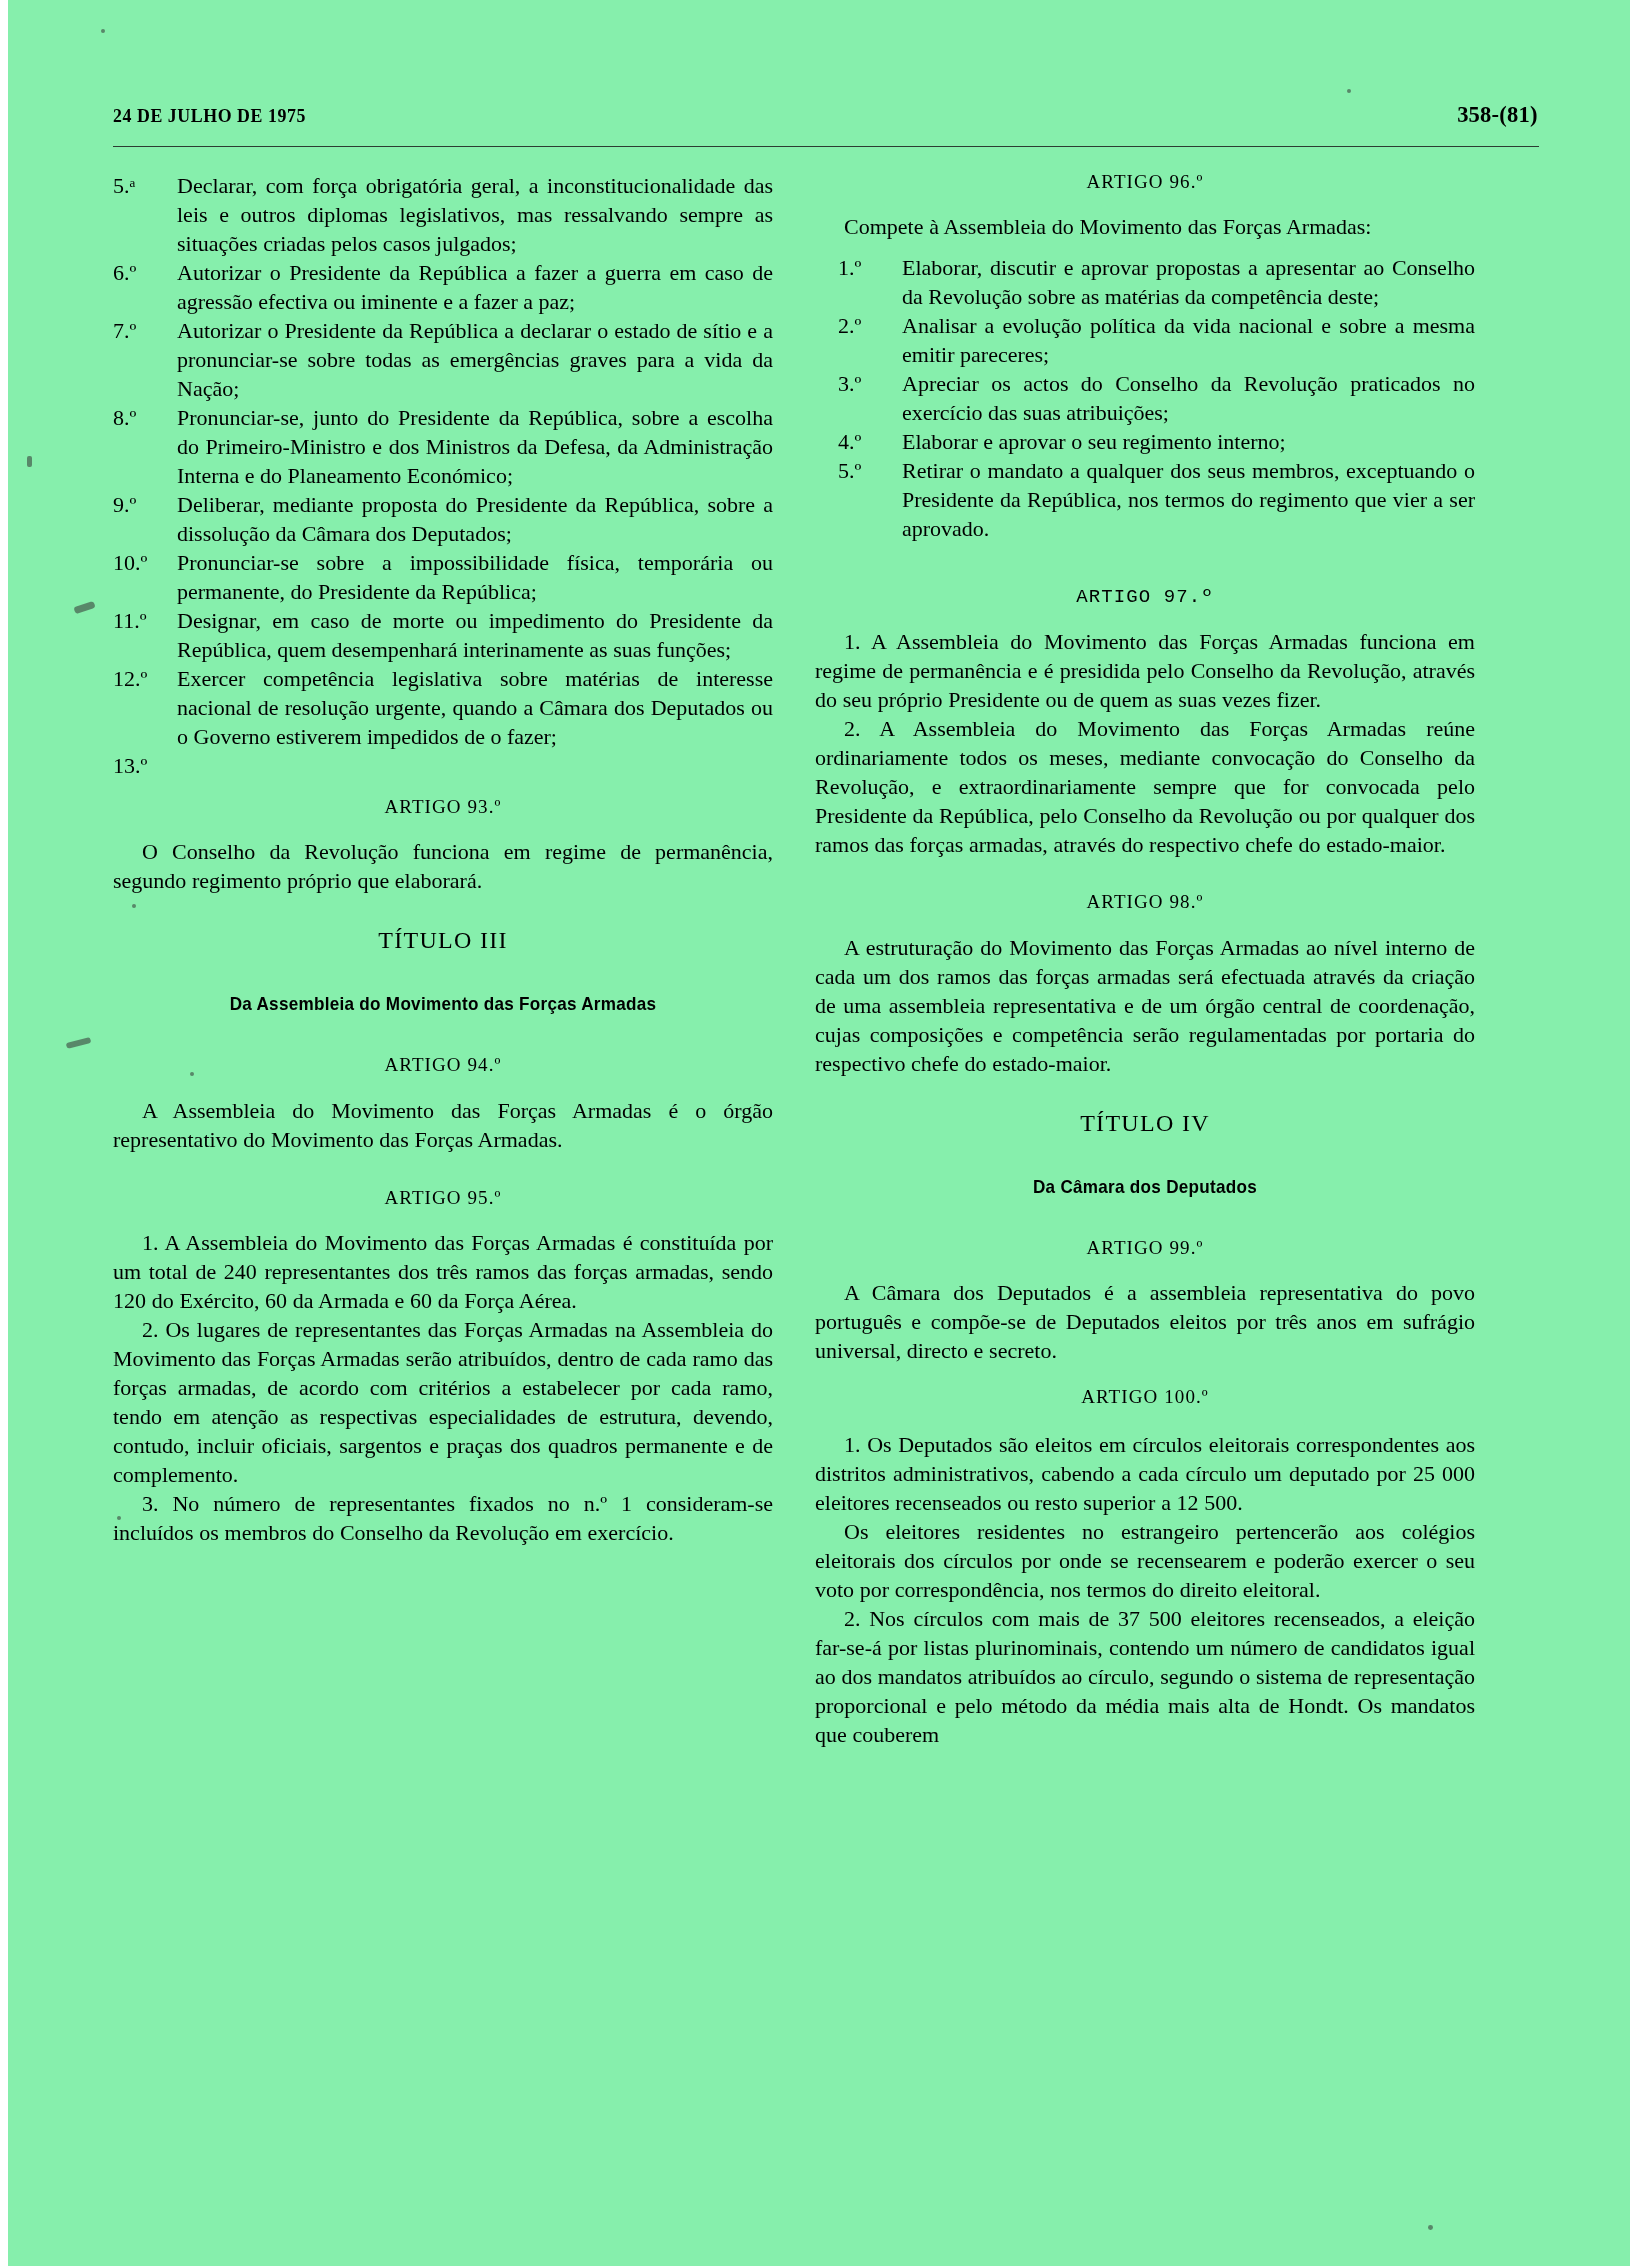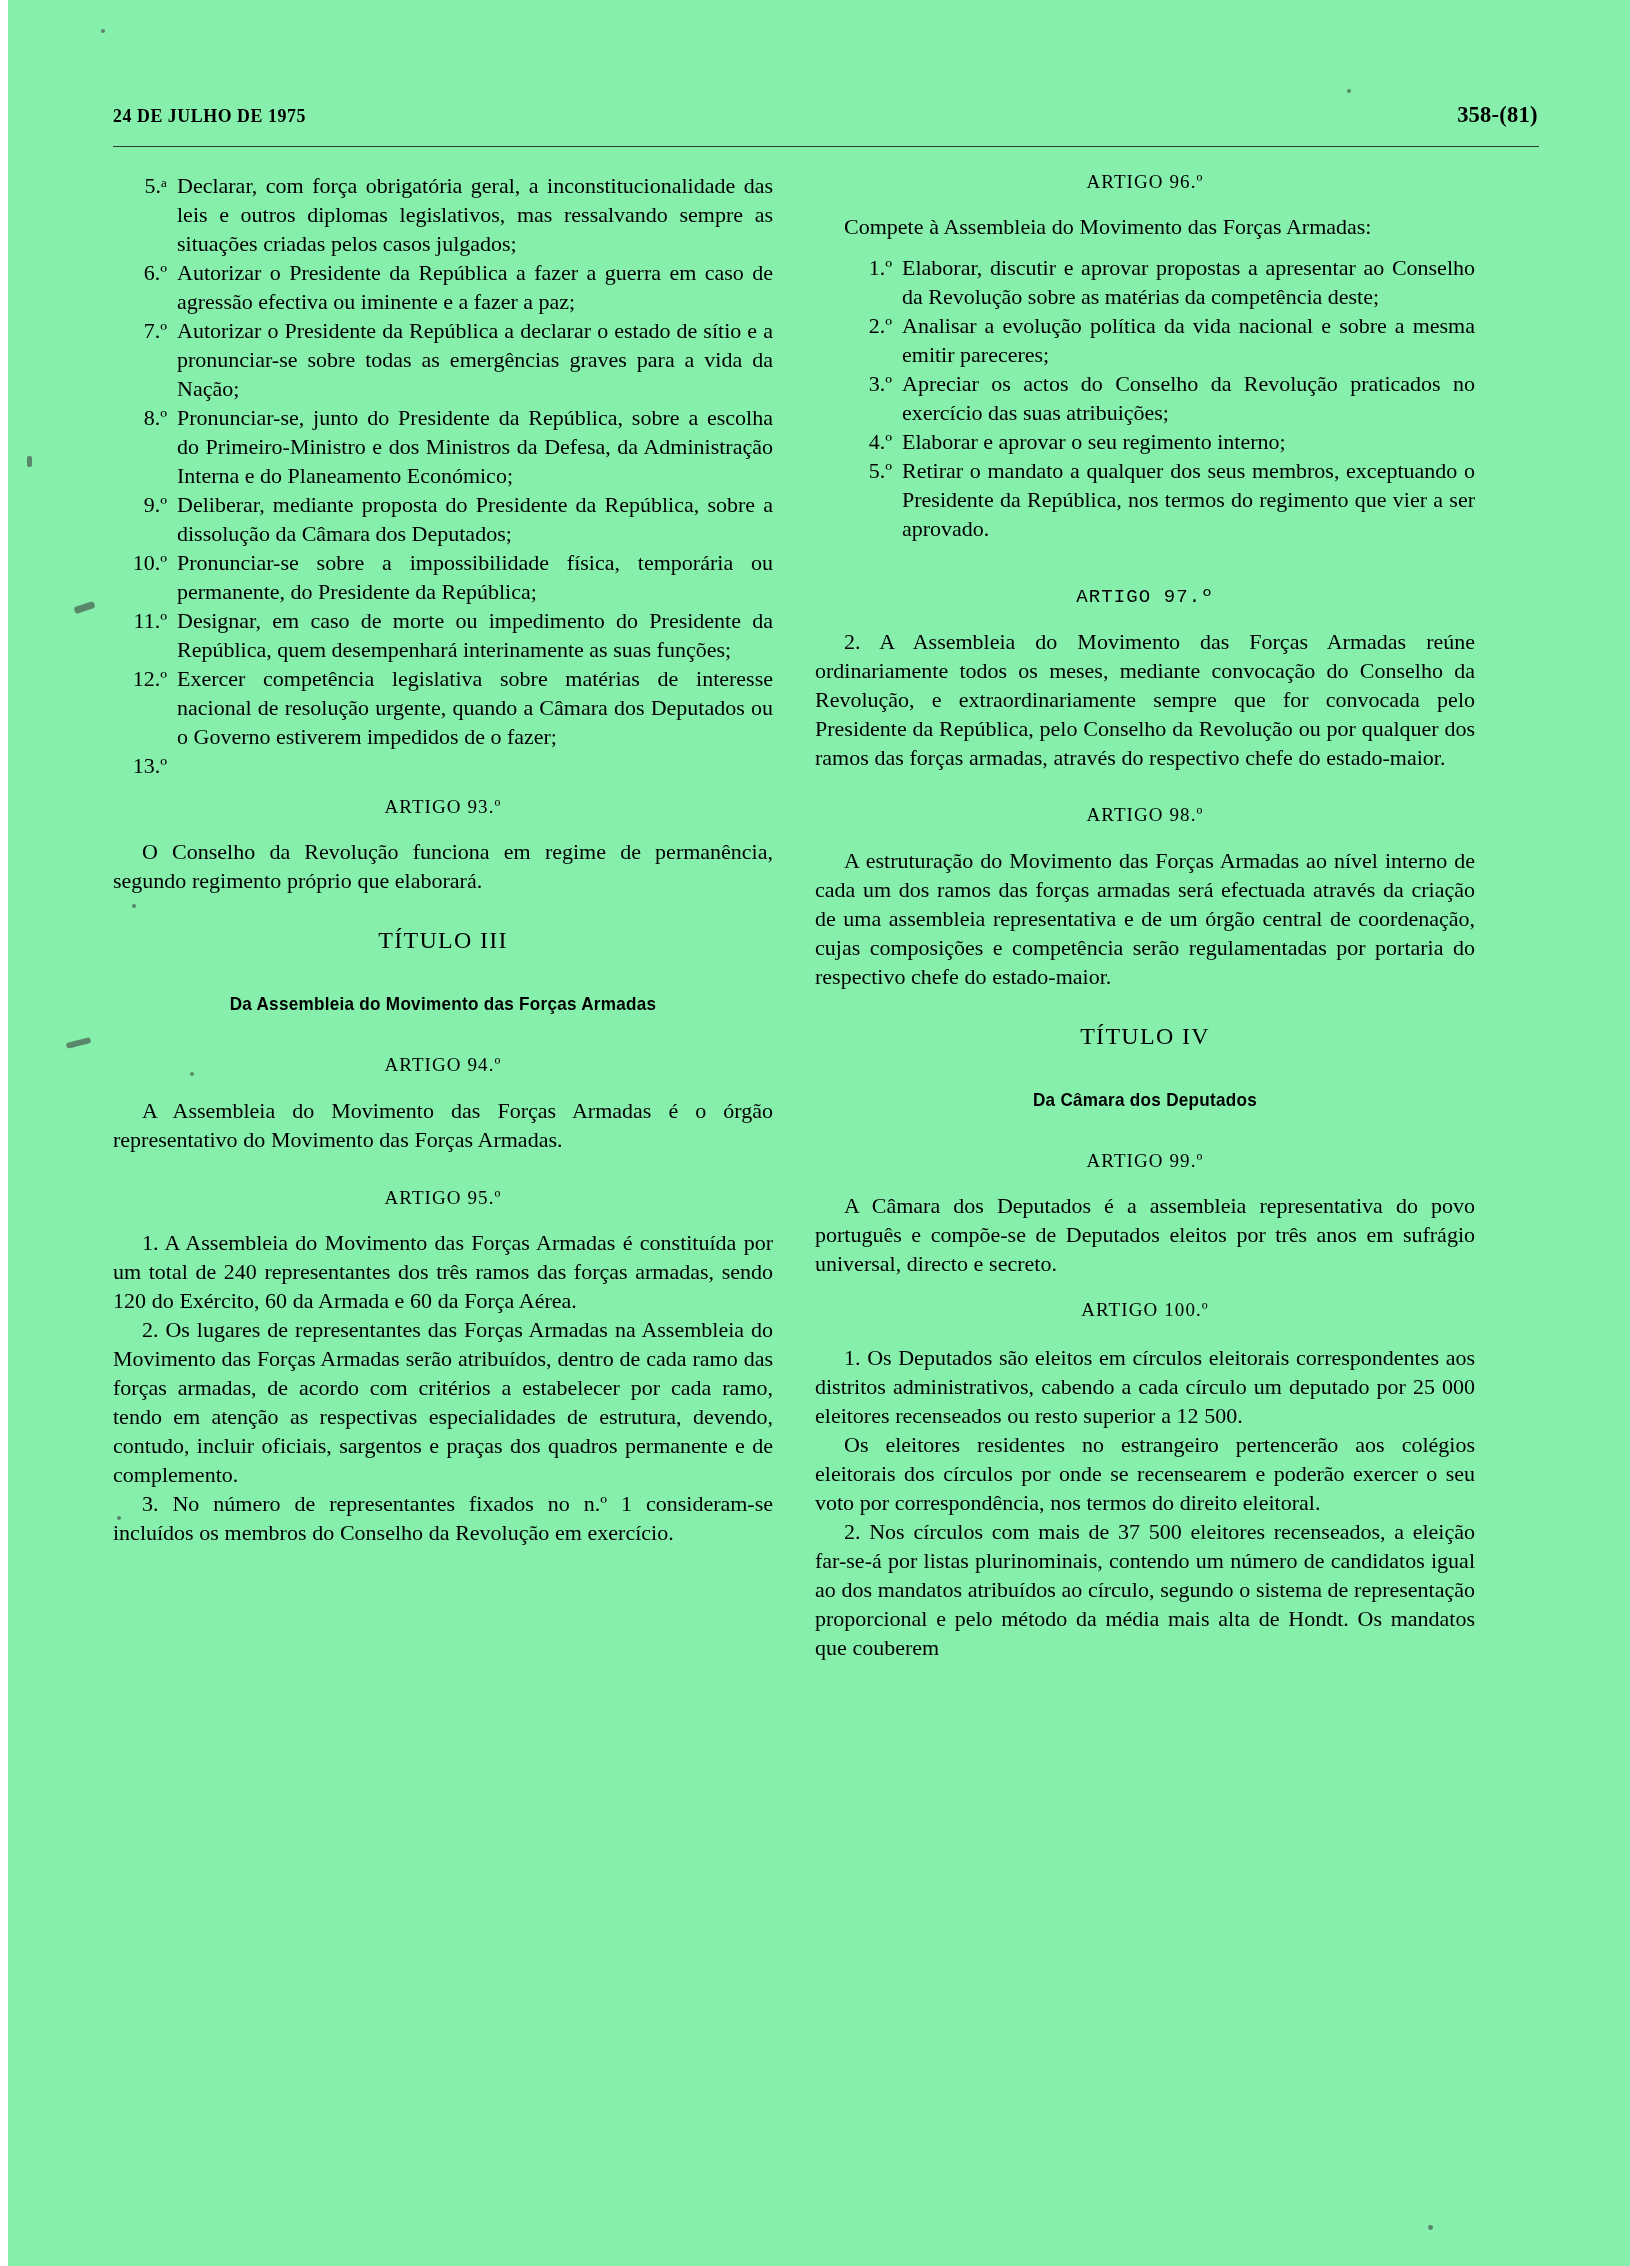--- a/index.html
+++ b/index.html
@@ -123,21 +123,20 @@
     line-height: 29px;
     text-align: justify;
     padding-left: 64px;
     margin: 0;
   }
   .numlist li > .num {
     position: absolute;
     left: 0;
     top: 0;
     width: 54px;
-    text-align: right;
     font-size: 22px;
     line-height: 29px;
   }
   .numlist.indented { margin-left: 23px; }
 
   .spacer-sm { height: 11.6px; }
 
   
   .speck {
     position: absolute;
@@ -247,20 +246,21 @@
         <span class="num">4.º</span>
         <span>Elaborar e aprovar o seu regimento interno;</span>
       </li>
       <li>
         <span class="num">5.º</span>
         <span>Retirar o mandato a qualquer dos seus membros, exceptuando o Presidente da República, nos termos do regimento que vier a ser aprovado.</span>
       </li>
     </ol>
 
     <div class="art-head" style="margin-top:43px;font-family:Liberation Mono, monospace;">ARTIGO 97.º</div>
+    <p class="body">1. A Assembleia do Movimento das Forças Armadas funciona em regime de permanência e é presidida pelo Conselho da Revolução, através do seu próprio Presidente ou de quem as suas vezes fizer.</p>
     <p class="body">2. A Assembleia do Movimento das Forças Armadas reúne ordinariamente todos os meses, mediante convocação do Conselho da Revolução, e extraordinariamente sempre que for convocada pelo Presidente da República, pelo Conselho da Revolução ou por qualquer dos ramos das forças armadas, através do respectivo chefe do estado-maior.</p>
 
     <div class="art-head" style="margin-top:32px;">ARTIGO 98.º</div>
     <p class="body">A estruturação do Movimento das Forças Armadas ao nível interno de cada um dos ramos das forças armadas será efectuada através da criação de uma assembleia representativa e de um órgão central de coordenação, cujas composições e competência serão regulamentadas por portaria do respectivo chefe do estado-maior.</p>
 
     <div class="titulo">TÍTULO IV</div>
     <div class="subtitulo">Da Câmara dos Deputados</div>
 
     <div class="art-head" style="margin-top:5.8px;">ARTIGO 99.º</div>
     <p class="body">A Câmara dos Deputados é a assembleia representativa do povo português e compõe-se de Deputados eleitos por três anos em sufrágio universal, directo e secreto.</p>

